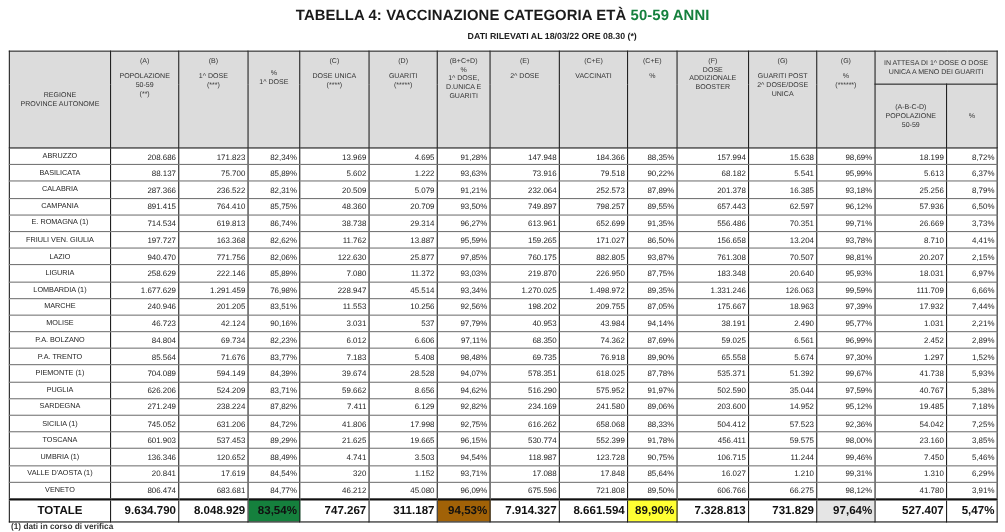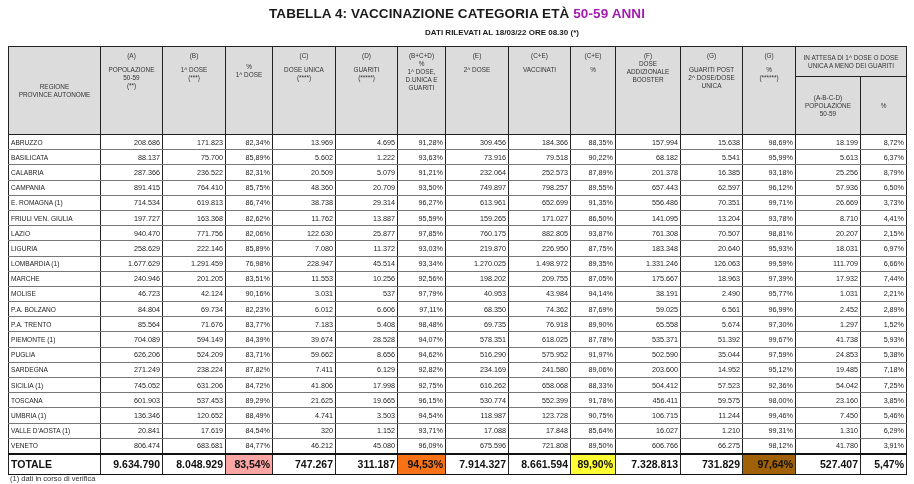--- a/index.html
+++ b/index.html
@@ -1,31 +1,31 @@
 <!DOCTYPE html>
 <html><head>
 <meta charset="utf-8">
 <style>
   html, body { margin:0; padding:0; background:#ffffff; }
   body { width:914px; height:484px; position:relative; overflow:hidden; font-family:"Liberation Sans", sans-serif; color:#1a1a1a; }
   .title { position:absolute; top:6px; left:0; width:914px; text-align:center; font-weight:bold; font-size:13.5px; letter-spacing:0.1px; }
-  .title .red { color:#a21caf;margin-top:28px; }
+  .title .red { color:#15803d;margin-top:28px; }
   .subtitle { position:absolute; top:28px; left:0; width:914px; text-align:center; font-weight:bold; font-size:8px;padding-left:45px; }
   table { position:absolute; top:46px; left:8px; border-collapse:collapse; table-layout:fixed; width:898px; }
   th { background:#dcdcdc; font-weight:normal; font-size:6.4px; line-height:8px; border:1.3px solid #222; vertical-align:top; padding:5px 1px 0 1px; text-align:center; color:#333; }
   th.region { vertical-align:middle; padding:0; }
   th.sub { vertical-align:middle; padding:0; }
   th.waitgrp { vertical-align:middle; padding:2px 1px; }
   td { font-size:7.2px; height:14.2px; padding:0 2px; border-left:1.3px solid #222; border-right:1.3px solid #222; border-bottom:1px solid #777; text-align:right; white-space:nowrap; color:#222; }
-  td.name { text-align:left; font-size:6.6px; padding-left:2px; }
+  td.name { text-align:center; font-size:6.6px; padding-left:2px; }
   tr.total td { font-weight:bold; font-size:10.5px; height:19px; border-top:2px solid #111; border-bottom:1.5px solid #111; color:#111; }
   tr.total td.name { font-size:10.5px; }
   td.hl { background:#ffff33; }
   .gap { display:block; height:6px; }
-  .foot { position:absolute; top:474px; left:10px; font-size:7.5px; color:#333; }
+  .foot { position:absolute; top:474px; left:10px; font-size:7.5px; color:#333;font-weight:bold; }
 </style>
 </head>
 <body>
 
 <div class="title"><span>TABELLA 4: VACCINAZIONE CATEGORIA ETÀ </span><span class="red">50-59 ANNI</span></div>
 <div class="subtitle">DATI RILEVATI AL 18/03/22 ORE 08.30  (*)</div>
 
 <table>
   <colgroup>
     <col style="width:92px">
@@ -133,21 +133,21 @@
   </thead>
   <tbody id="tbody">
       <tr>
         <td class="name">ABRUZZO</td>
         <td>208.686</td>
         <td>171.823</td>
         <td>82,34%</td>
         <td>13.969</td>
         <td>4.695</td>
         <td>91,28%</td>
-        <td>309.456</td>
+        <td>147.948</td>
         <td>184.366</td>
         <td>88,35%</td>
         <td>157.994</td>
         <td>15.638</td>
         <td>98,69%</td>
         <td>18.199</td>
         <td>8,72%</td>
       </tr>
       <tr>
         <td class="name">BASILICATA</td>
@@ -221,21 +221,21 @@
         <td class="name">FRIULI VEN. GIULIA</td>
         <td>197.727</td>
         <td>163.368</td>
         <td>82,62%</td>
         <td>11.762</td>
         <td>13.887</td>
         <td>95,59%</td>
         <td>159.265</td>
         <td>171.027</td>
         <td>86,50%</td>
-        <td>141.095</td>
+        <td>156.658</td>
         <td>13.204</td>
         <td>93,78%</td>
         <td>8.710</td>
         <td>4,41%</td>
       </tr>
       <tr>
         <td class="name">LAZIO</td>
         <td>940.470</td>
         <td>771.756</td>
         <td>82,06%</td>
@@ -377,21 +377,21 @@
         <td>83,71%</td>
         <td>59.662</td>
         <td>8.656</td>
         <td>94,62%</td>
         <td>516.290</td>
         <td>575.952</td>
         <td>91,97%</td>
         <td>502.590</td>
         <td>35.044</td>
         <td>97,59%</td>
-        <td>24.853</td>
+        <td>40.767</td>
         <td>5,38%</td>
       </tr>
       <tr>
         <td class="name">SARDEGNA</td>
         <td>271.249</td>
         <td>238.224</td>
         <td>87,82%</td>
         <td>7.411</td>
         <td>6.129</td>
         <td>92,82%</td>
@@ -486,29 +486,29 @@
         <td>606.766</td>
         <td>66.275</td>
         <td>98,12%</td>
         <td>41.780</td>
         <td>3,91%</td>
       </tr>
       <tr class="total">
         <td class="name">TOTALE</td>
         <td>9.634.790</td>
         <td>8.048.929</td>
-        <td class=" hl" style="background: #fca5a5;">83,54%</td>
+        <td class=" hl" style="background: #15803d;">83,54%</td>
         <td>747.267</td>
         <td>311.187</td>
-        <td class=" hl" style="background: #f97316;">94,53%</td>
+        <td class=" hl" style="background: #a16207;">94,53%</td>
         <td>7.914.327</td>
         <td>8.661.594</td>
         <td class=" hl" style="background: rgb(255, 255, 51);">89,90%</td>
         <td>7.328.813</td>
         <td>731.829</td>
-        <td class=" hl" style="background: #a16207; margin-left: 12px;">97,64%</td>
+        <td class=" hl" style="background: #e5e5e5; margin-left: 12px;">97,64%</td>
         <td>527.407</td>
         <td>5,47%</td>
       </tr>
     </tbody>
 </table>
 
 <div class="foot">(1) dati in corso di verifica</div>
 
 </body></html>

